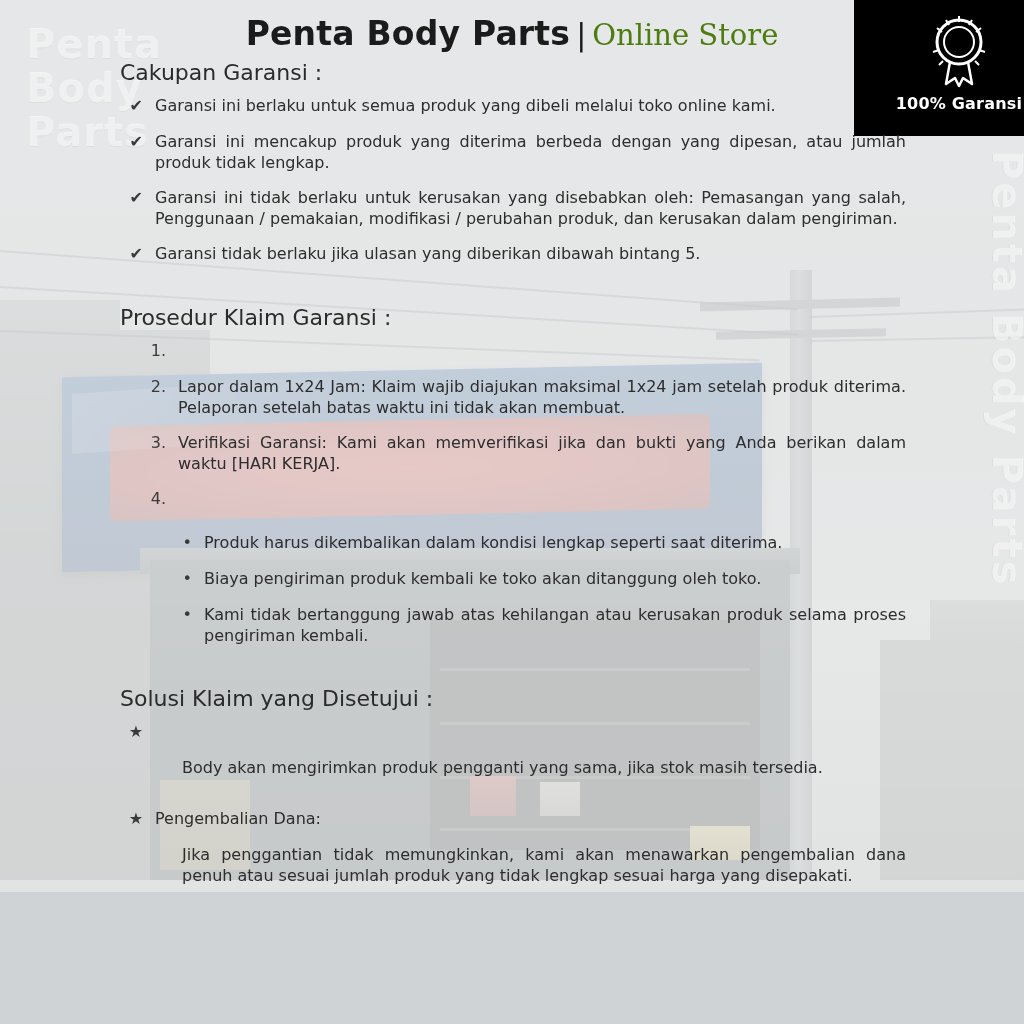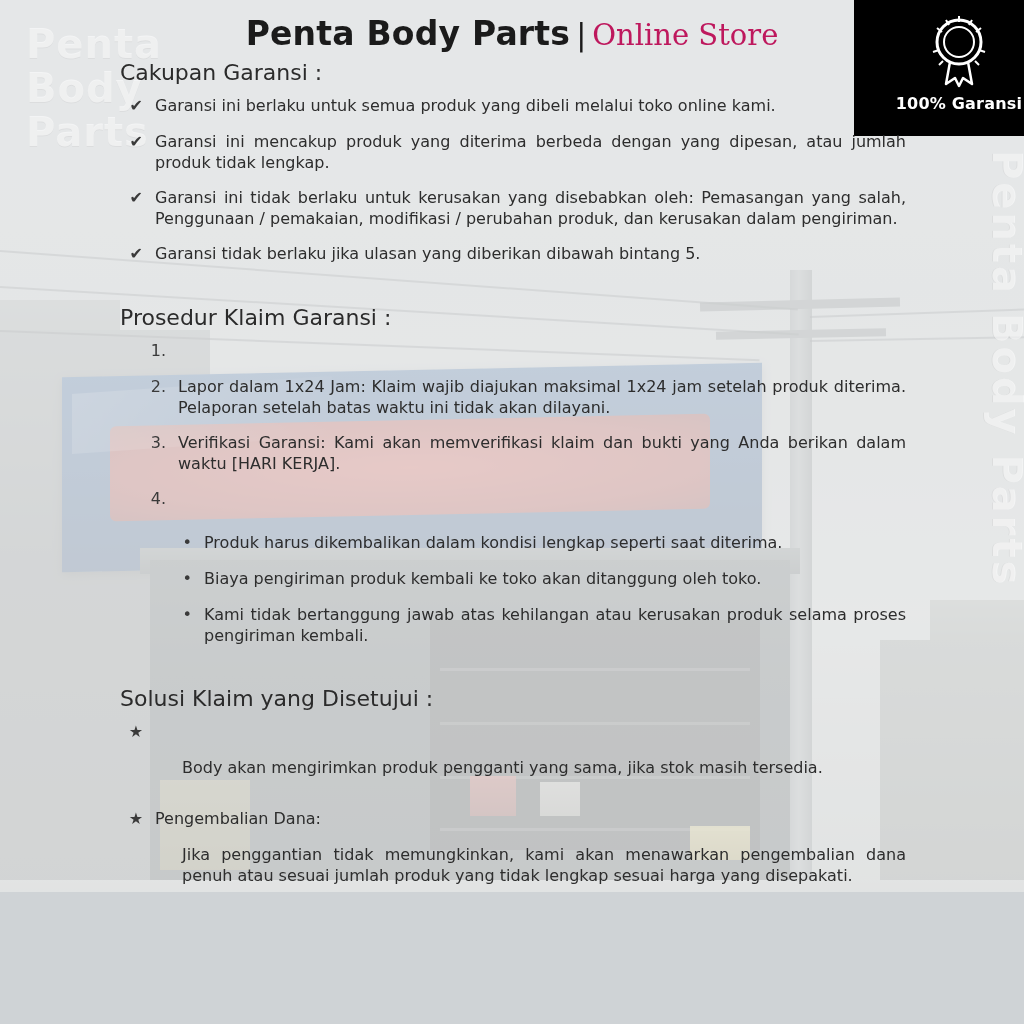--- a/index.html
+++ b/index.html
@@ -192,21 +192,21 @@
     display: inline-block;
     font-size: 30px;
     color: #1b1b1b;
     padding: 0 6px;
     font-weight: 400;
   }
   .header .subtitle {
     display: inline-block;
     font-family: "DejaVu Serif", serif;
     font-size: 29px;
-    color: #be185d;
+    color: #4d7c0f;
     font-weight: 400;
   }
 
   
   .badge {
     position: absolute;
     right: 0; top: 0;
     width: 170px; height: 136px;
     background: #000;
     color: #fff;
@@ -383,25 +383,25 @@
 
     <div class="gap-lg"></div>
 
     <div class="sec-title">Prosedur Klaim Garansi :</div>
 
     <div class="item">
       <div class="marker indent-num">1.</div>
     </div>
     <div class="item">
       <div class="marker indent-num">2.</div>
-      <div class="txt">Lapor dalam 1x24 Jam: Klaim wajib diajukan maksimal 1x24 jam setelah produk diterima. Pelaporan setelah batas waktu ini tidak akan dilayani.</div>
+      <div class="txt">Lapor dalam 1x24 Jam: Klaim wajib diajukan maksimal 1x24 jam setelah produk diterima. Pelaporan setelah batas waktu ini tidak akan membuat.</div>
     </div>
     <div class="item">
       <div class="marker indent-num">3.</div>
-      <div class="txt">Verifikasi Garansi: Kami akan memverifikasi klaim dan bukti yang Anda berikan dalam waktu [HARI KERJA].</div>
+      <div class="txt">Verifikasi Garansi: Kami akan memverifikasi jika dan bukti yang Anda berikan dalam waktu [HARI KERJA].</div>
     </div>
     <div class="item">
       <div class="marker indent-num">4.</div>
     </div>
 
     <div class="gap-sm"></div>
 
     <div class="item">
       <div class="marker indent-bullet">•</div>
       <div class="txt">Produk harus dikembalikan dalam kondisi lengkap seperti saat diterima.</div>

